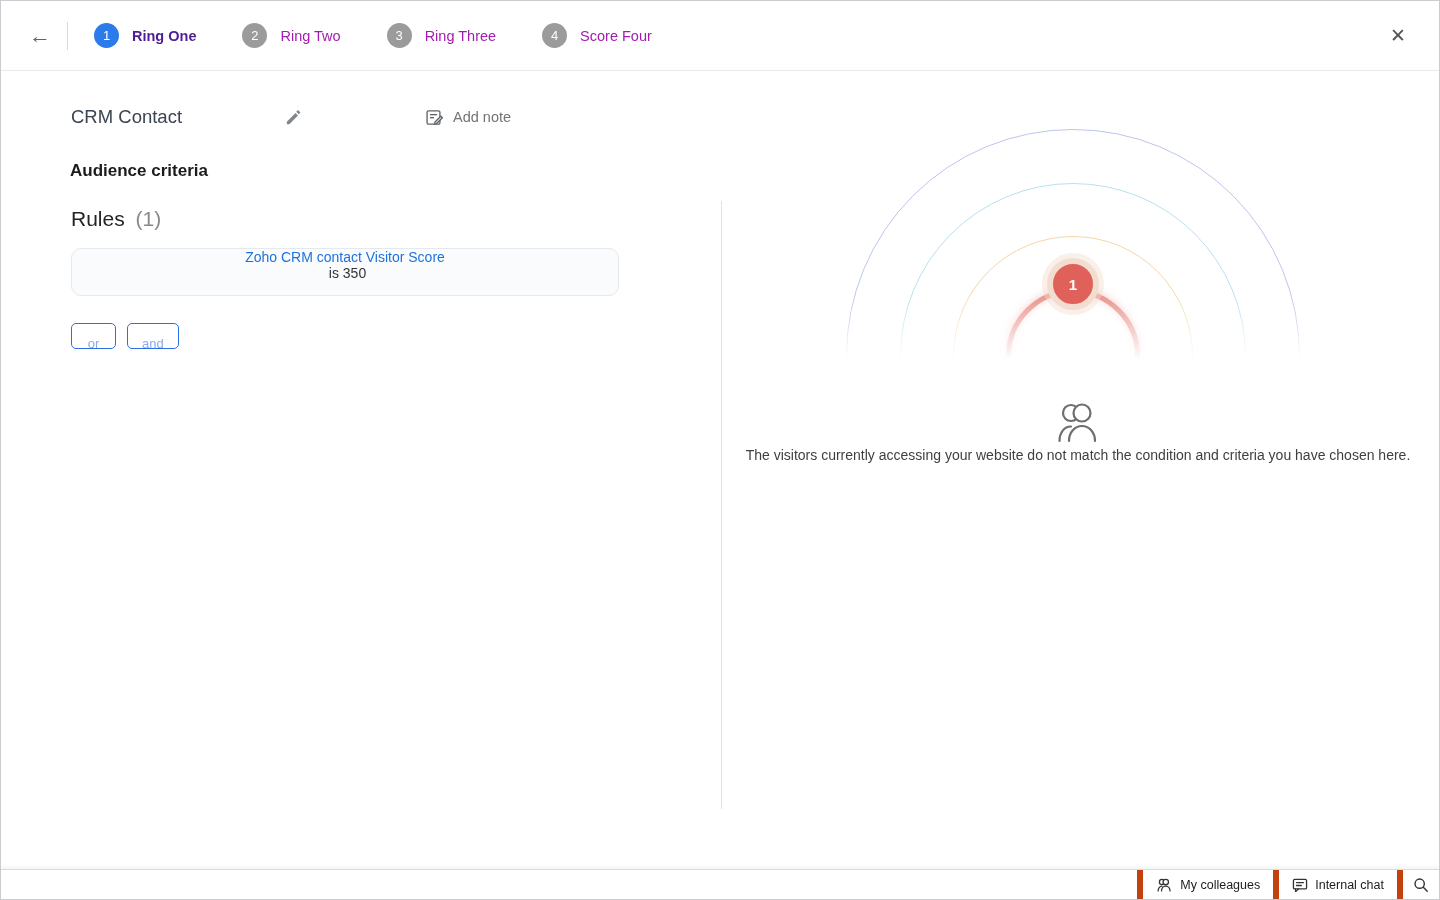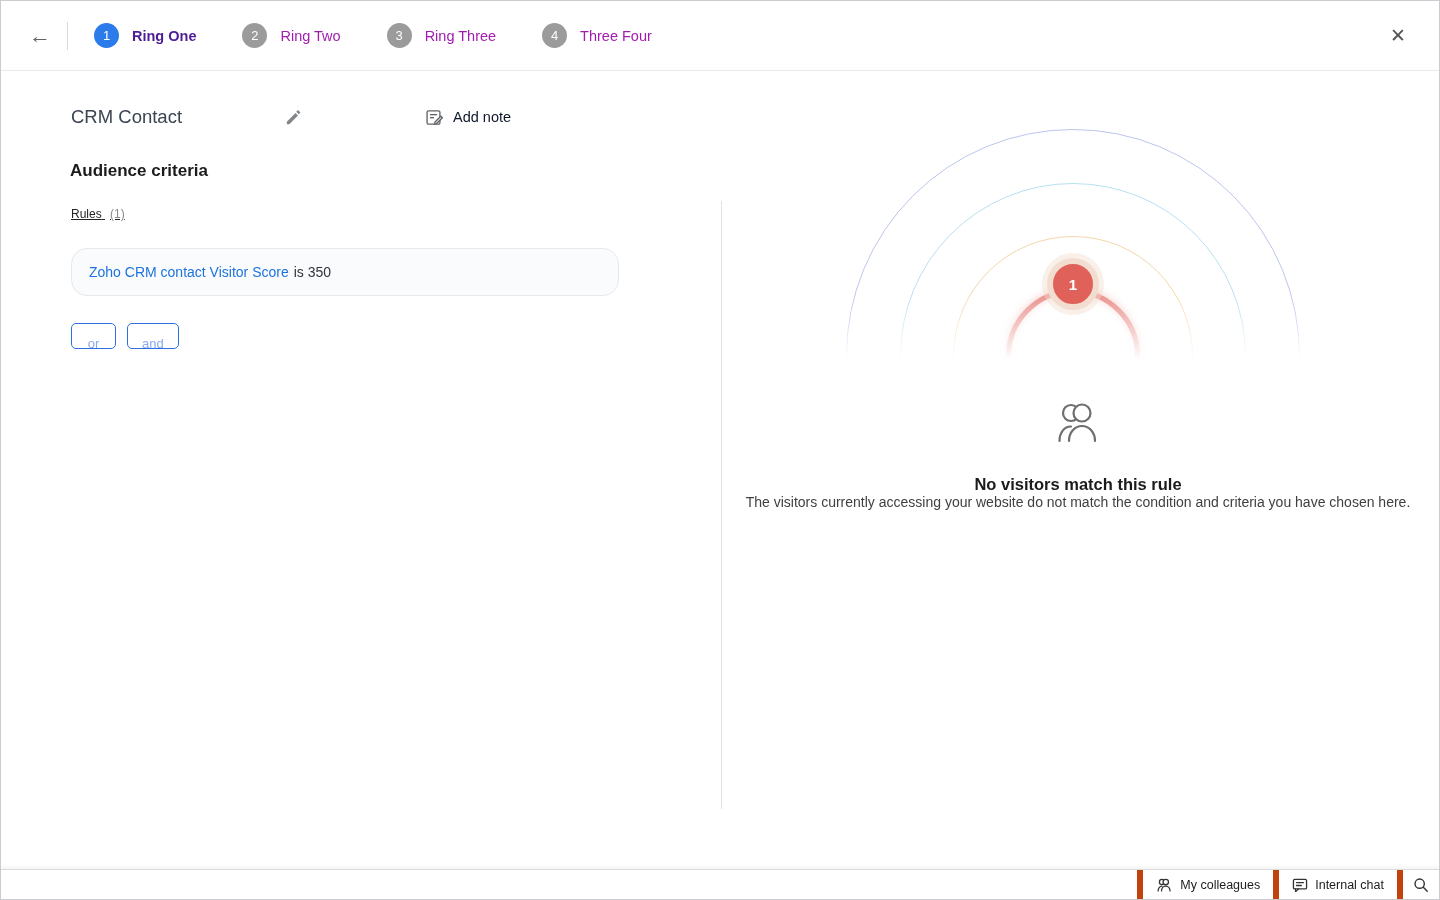--- a/index.html
+++ b/index.html
@@ -31,29 +31,29 @@
   .step.active .step-label { color:#4c1d95; font-weight:bold; }
   .close-btn { margin-left:auto; width:30px; height:30px; border:none; background:none;
     cursor:pointer; color:#555; font-size:19px; }
 
   
   .left-panel { position:absolute; left:0; top:70px; width:720px; bottom:30px; background:#fff; }
   .title-row { position:absolute; left:70px; top:35px; width:560px; display:flex; align-items:center; }
   .page-title { font-size:18.5px; font-weight:500; color:#3b4450; }
   .edit-btn { border:none; background:none; cursor:pointer; margin-left:102px; height:22px; }
   .addnote-btn { border:none; background:none; cursor:pointer; margin-left:122px;
-    display:flex; align-items:center; gap:9px; font-size:14.5px; font-weight:500; color:#0f172a; }
+    display:flex; align-items:center; gap:9px; font-size:14.5px; font-weight:500; color:#737373; }
   .section-heading { position:absolute; left:69px; top:90px; font-size:17px; font-weight:bold; color:#1c1c1c; }
-  .rules-row { position:absolute; left:70px; top:136px; font-size:12px;text-decoration:underline; }
+  .rules-row { position:absolute; left:70px; top:136px; font-size:21px; }
   .rules-label { font-weight:500; color:#242424; }
   .rules-count { color:#8a8a8a; margin-left:5px; }
   .rule-card {
     position:absolute; left:70px; top:177px; width:548px; height:48px;
-    background:#f9fbfd; border:1px solid #e4e9f0; border-radius:16px;
-    display:flex; align-items:center; padding:0 17px; font-size:14px; cursor:pointer;
+    background:#f9fbfd; border:1px solid #e4e9f0; border-radius:10px;
+    display:flex; align-items:center; padding:0 17px; font-size:14px; cursor:pointer;flex-direction:column;
   }
   .rule-field { color:#1e72dd; }
   .rule-cond { color:#30343b; margin-left:5px; }
   .logic-row { position:absolute; left:70px; top:252px; display:flex; gap:11px; }
   .logic-btn {
     height:25px; min-width:45px; padding:12px 14px; background:#fff;
     border:1px solid #2e6fe0; border-radius:5px; color:#8aa9ee; font-size:13px;
     cursor:pointer; font-family:inherit;
   }
 
@@ -119,21 +119,21 @@
         <div class="step">
           <span class="step-circle">2</span>
           <span class="step-label">Ring Two</span>
         </div>
         <div class="step">
           <span class="step-circle">3</span>
           <span class="step-label">Ring Three</span>
         </div>
         <div class="step">
           <span class="step-circle">4</span>
-          <span class="step-label">Three Four</span>
+          <span class="step-label">Score Four</span>
         </div>
       </div>
     <button class="close-btn">✕</button>
   </div>
 
   <div class="left-panel">
     <div class="title-row">
       <span class="page-title">CRM Contact</span>
       <button class="edit-btn">
         <svg width="19" height="19" viewBox="0 0 20 20">
@@ -181,21 +181,20 @@
     <span>1</span>
   </div>
 
   <div class="empty-state">
     <svg class="empty-icon" width="50" height="42" viewBox="0 0 50 42" fill="none" stroke="#6e6e6e" stroke-width="2.2" stroke-linecap="round">
       <circle cx="18" cy="12" r="8"></circle>
       <path d="M6.5 40c0-8.5 4.8-14.5 11.5-14.5"></path>
       <circle cx="29" cy="12" r="8.5" fill="#ffffff"></circle>
       <path d="M16 40c0-8.8 5.8-15 13-15s13 6.2 13 15" fill="#ffffff"></path>
     </svg>
-    <div class="empty-title">No visitors match this rule</div>
     <div class="empty-desc">The visitors currently accessing your website do not match the condition and criteria you have chosen here.</div>
   </div>
 
   <div class="footer">
     <button class="footer-btn">
       <svg width="17" height="14" viewBox="0 0 20 16" fill="none" stroke="#333" stroke-width="1.5" stroke-linecap="round">
         <circle cx="7" cy="4.5" r="3"></circle>
         <path d="M2.5 15c0-3.2 1.8-5.6 4.5-5.6"></path>
         <circle cx="11.5" cy="4.5" r="3.2" fill="#ffffff"></circle>
         <path d="M6.5 15c0-3.4 2.2-5.8 5-5.8s5 2.4 5 5.8" fill="#ffffff"></path>

